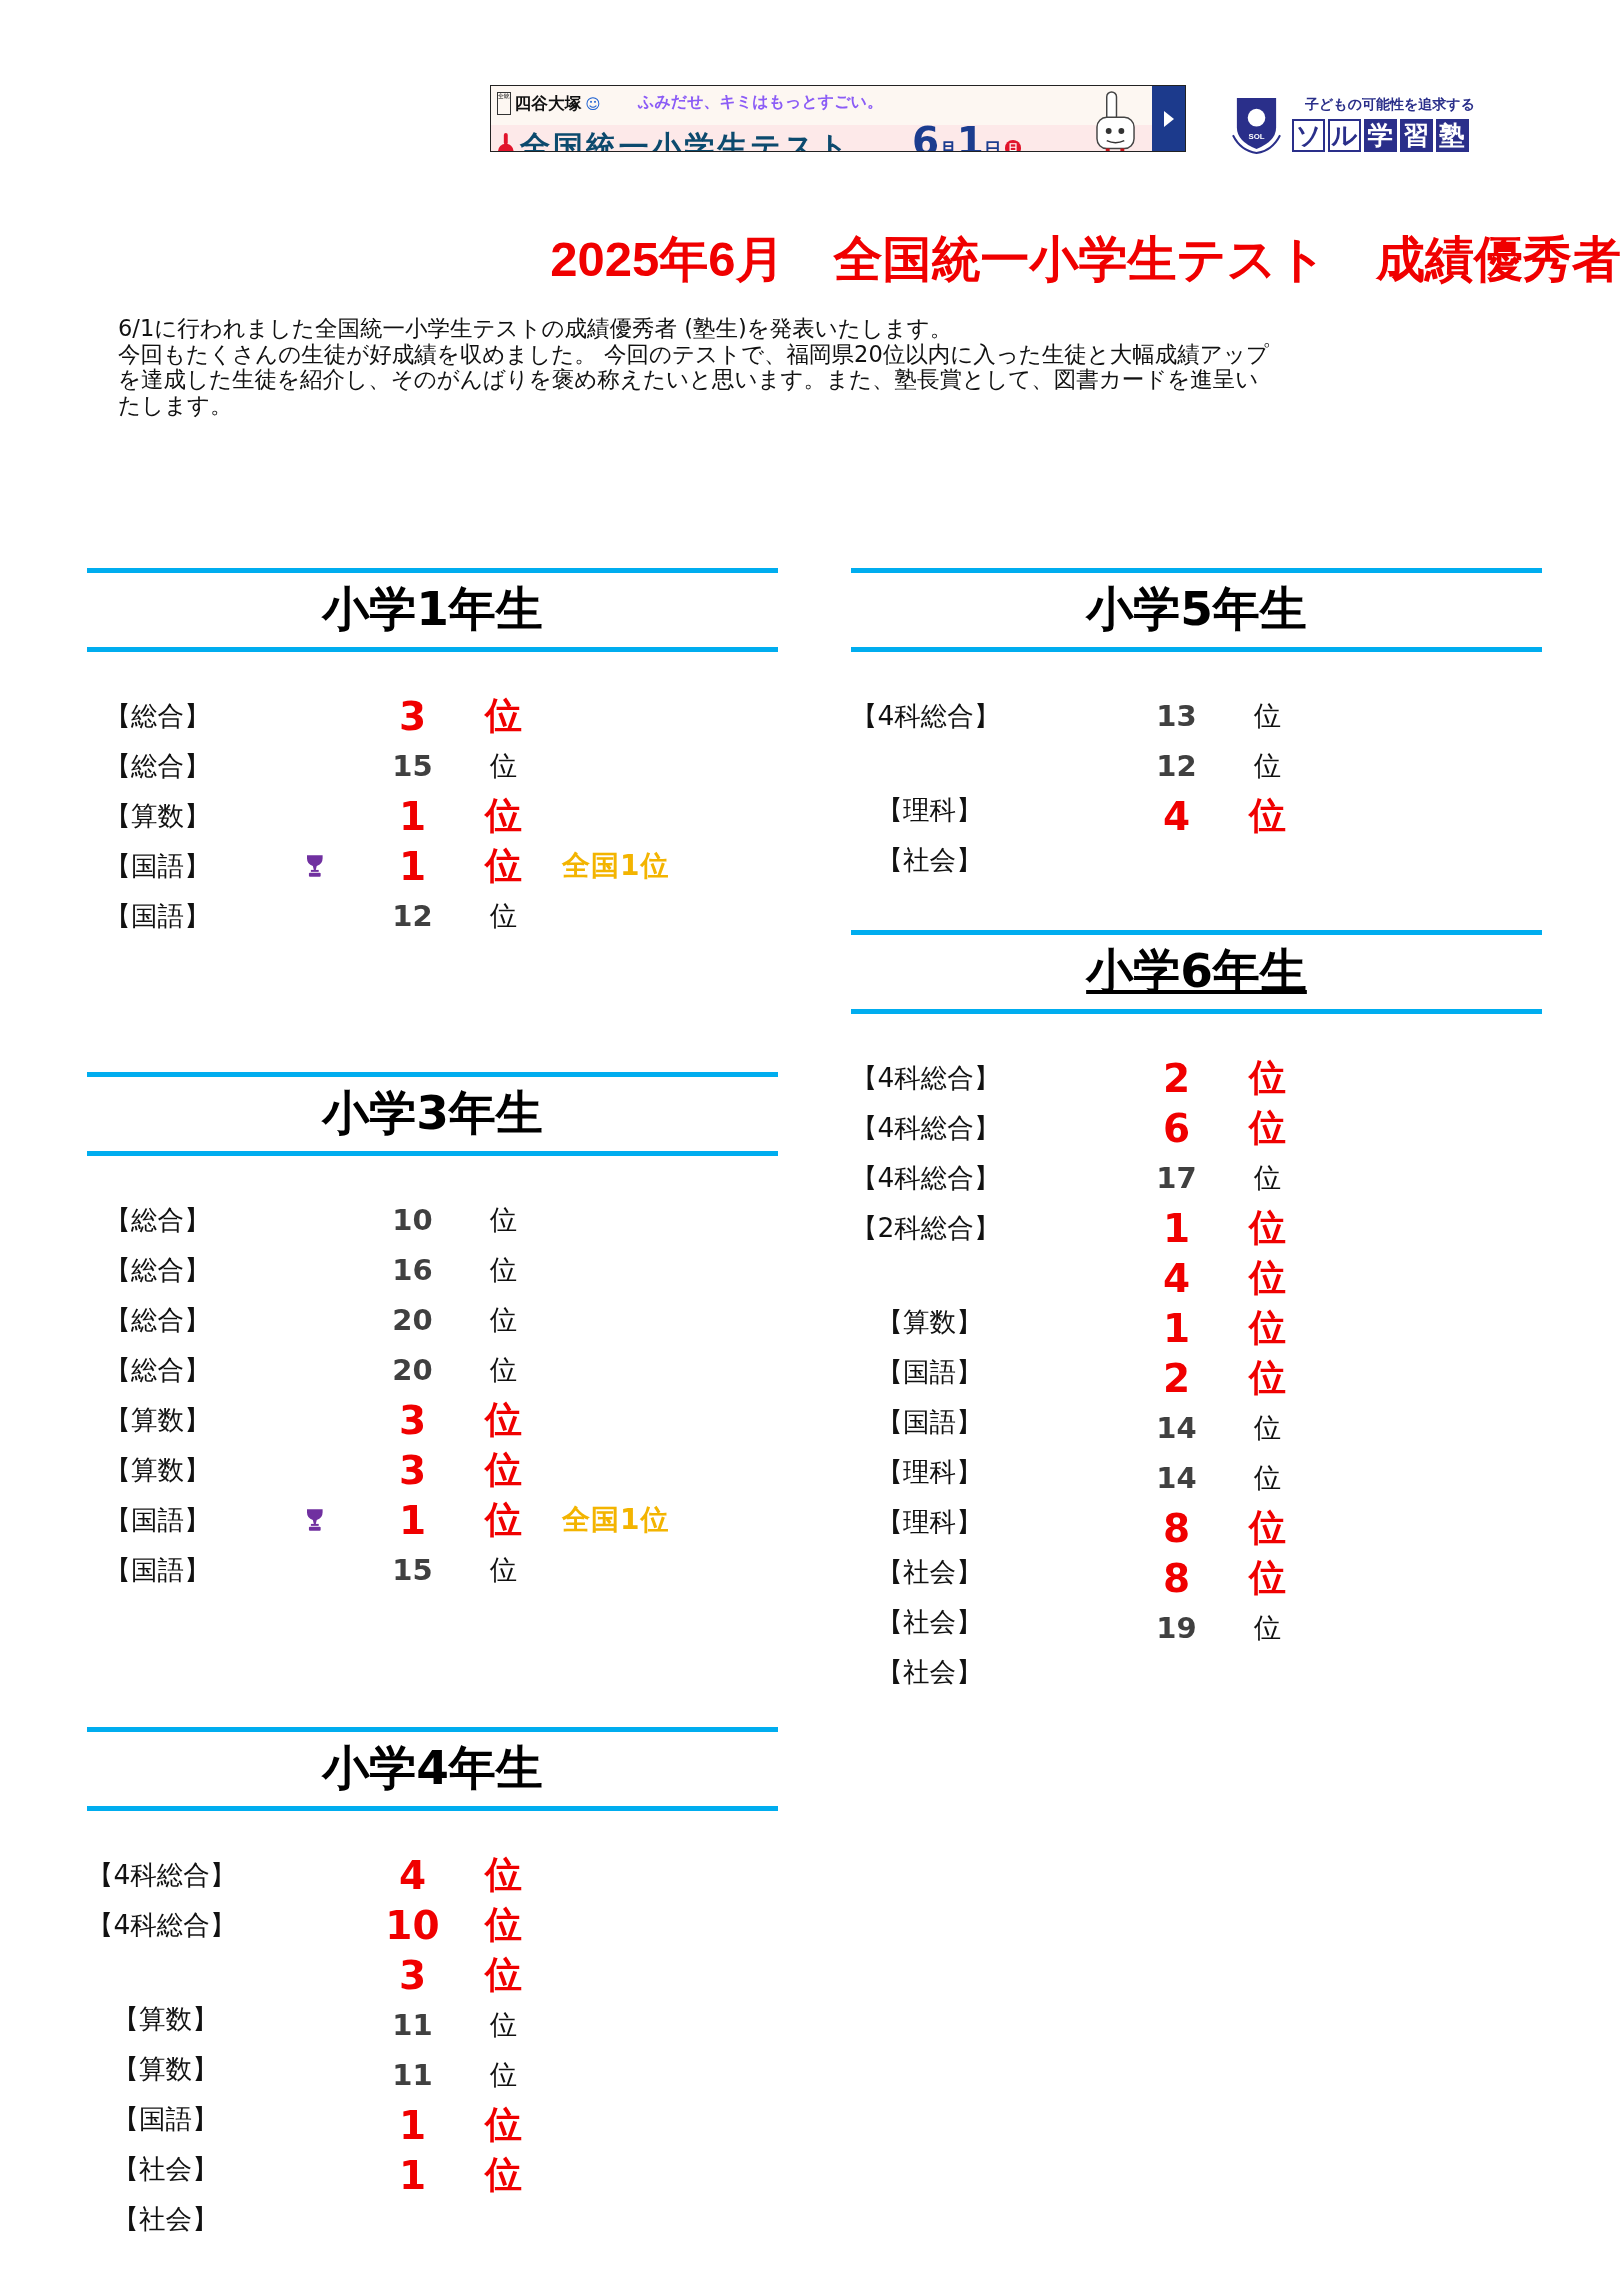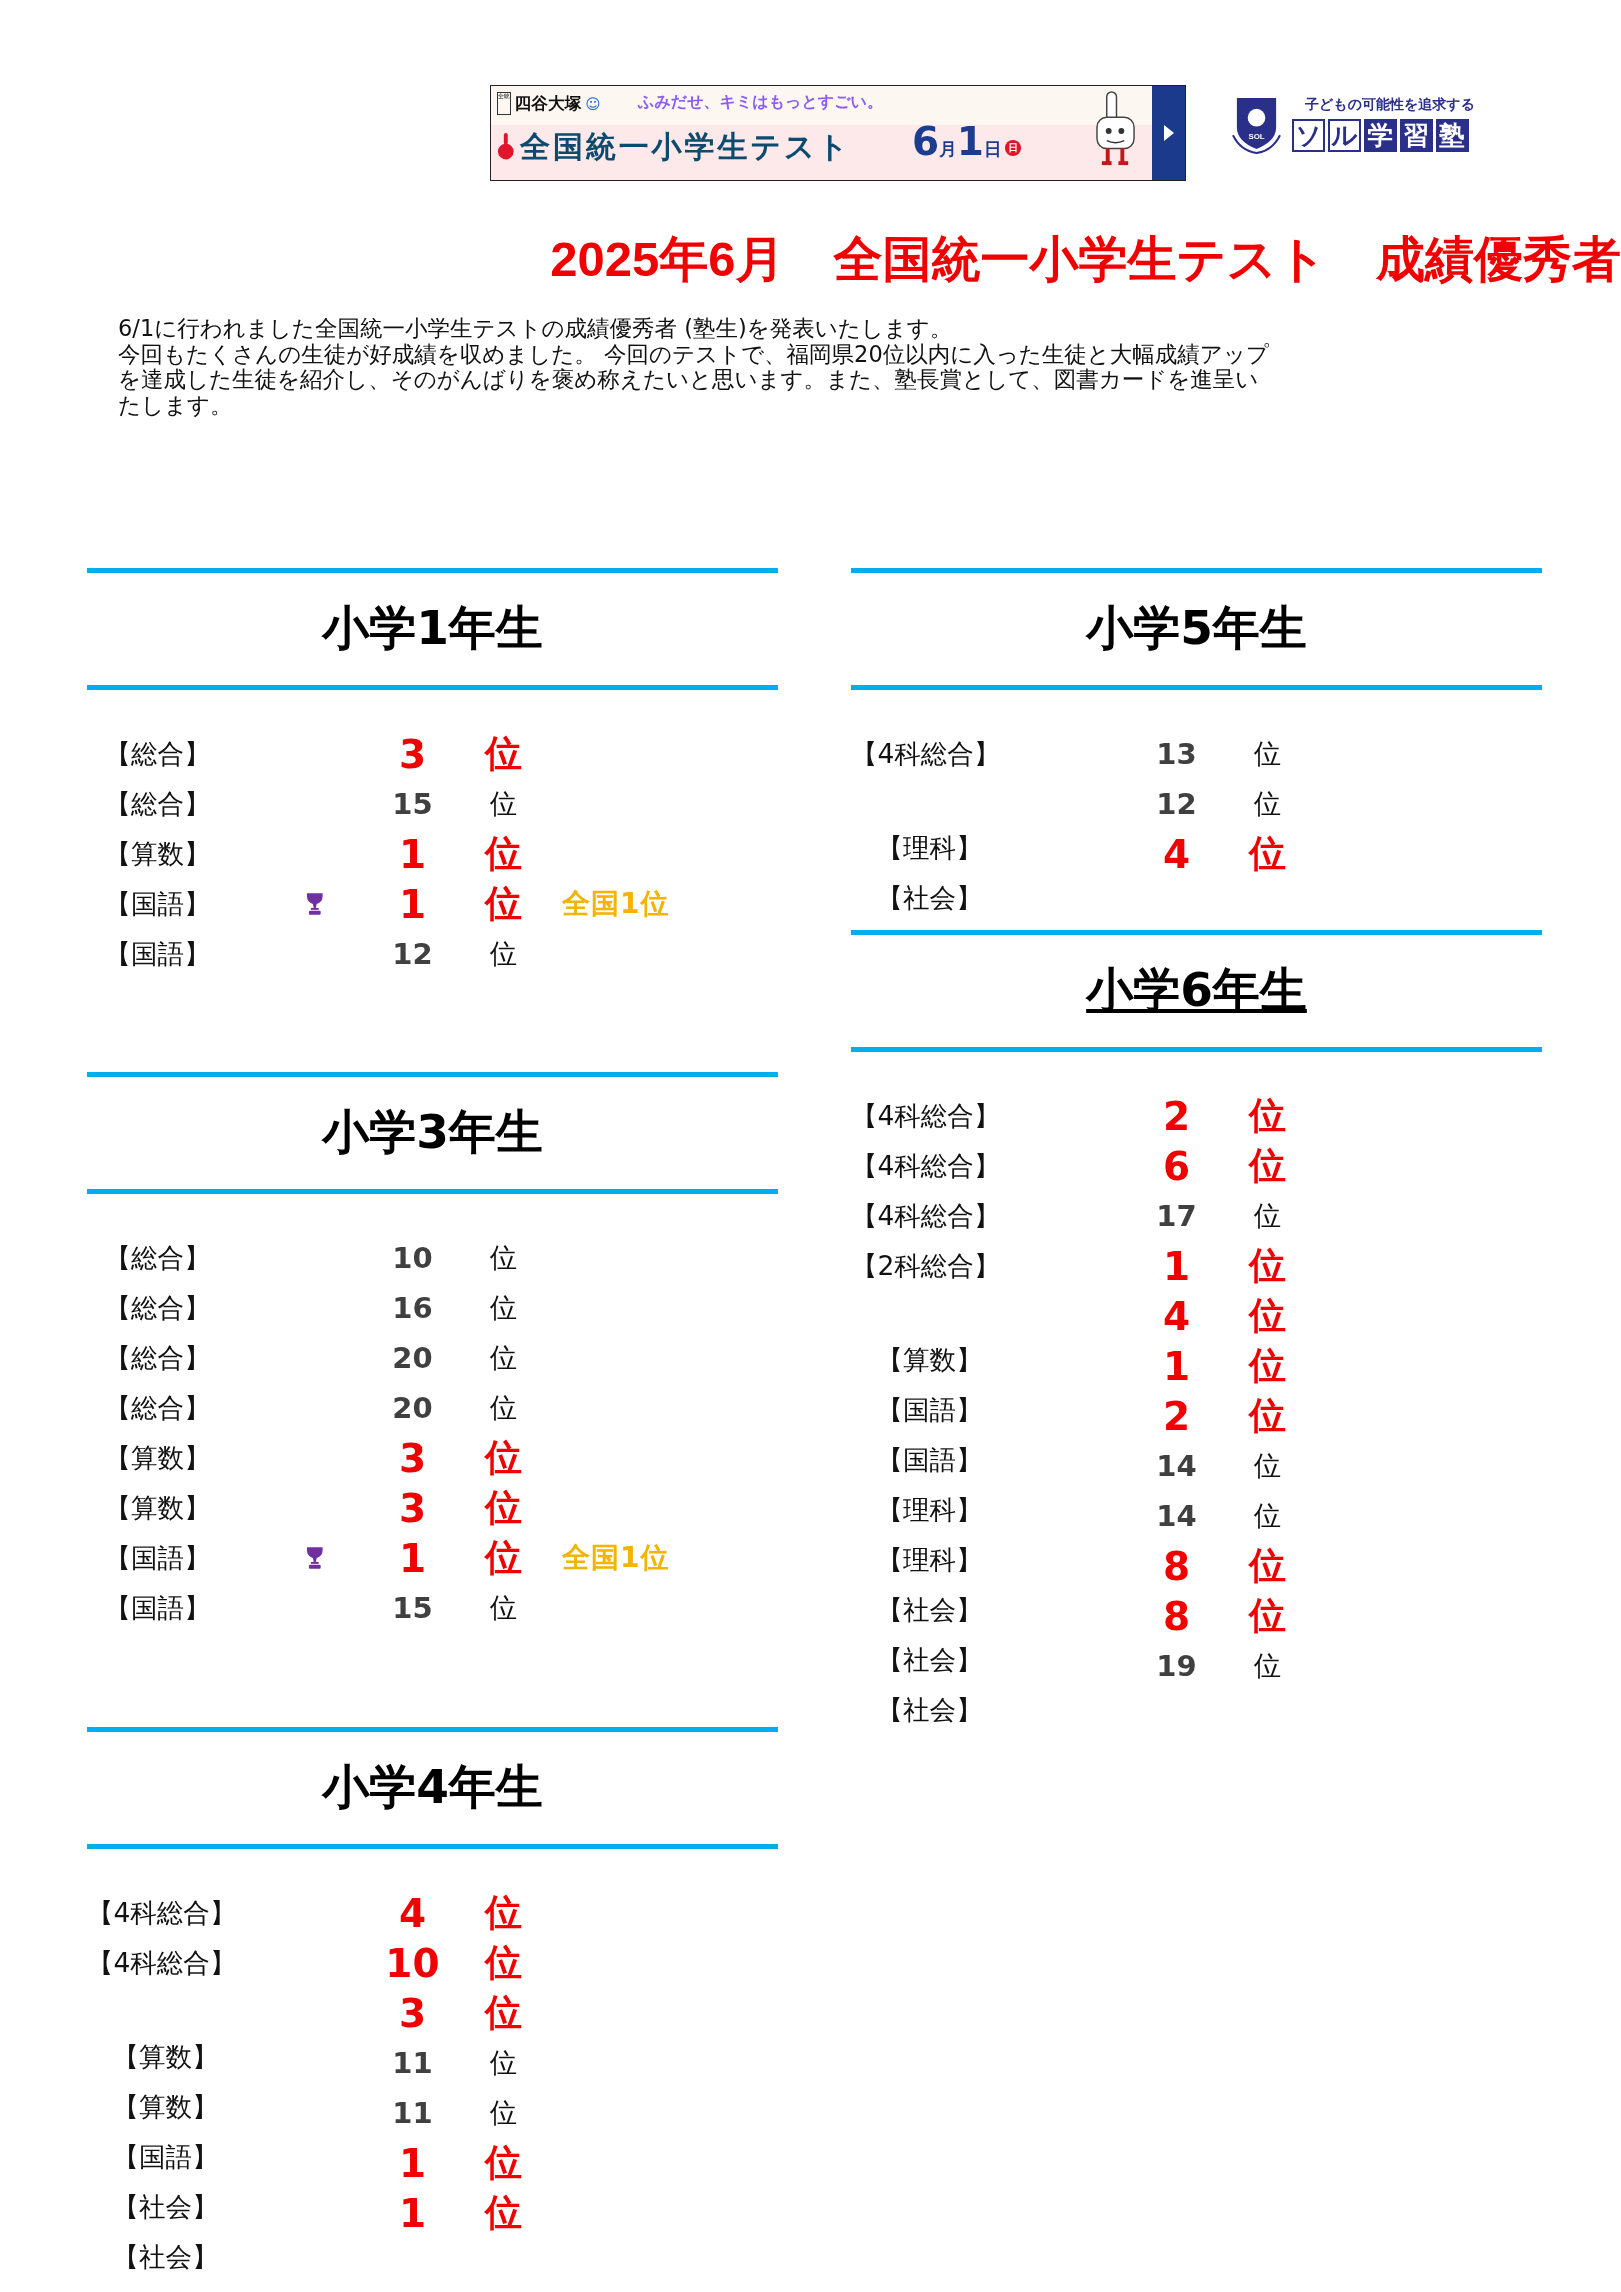--- a/index.html
+++ b/index.html
@@ -1,19 +1,19 @@
 <!DOCTYPE html>
 <html><head>
 <meta charset="utf-8">
 <style>
   html, body { margin: 0; padding: 0; background: #ffffff; }
   body { width: 1621px; height: 2293px; position: relative; font-family: "DejaVu Sans", "Liberation Sans", sans-serif; color: #000; overflow: hidden; }
 
   
-  .banner { position: absolute; left: 490px; top: 85px; width: 696px; height: 96px; border: 1.5px solid #222; background: #fff; box-sizing: border-box; overflow: hidden; }
+  .banner { position: absolute; left: 490px; top: 85px; width: 696px; height: 67px; border: 1.5px solid #222; background: #fff; box-sizing: border-box; overflow: hidden; }
   .banner-top { position: absolute; left: 0; top: 0; right: 33px; height: 39px; background: #fdf7f2; }
   .banner-bottom { position: absolute; left: 0; top: 39px; right: 33px; bottom: 0; background: #fde9e9; }
   .banner-brand { position: absolute; left: 5.9px; top: 5.9px; display: flex; align-items: center; gap: 3.9px; }
   .brand-box { width: 11.8px; height: 21.6px; border: 1px solid #333; font-size: 5.9px; line-height: 6.9px; text-align: center; }
   .brand-name { font-size: 16.7px; font-weight: bold; color: #111; }
   .brand-person { font-size: 14.7px; color: #1a5fd1; font-weight: bold; }
   .banner-slogan { position: absolute; left: 147px; top: 5.9px; font-size: 16px; font-weight: bold; color: #8b5cf6; }
   .banner-finger { position: absolute; left: 5.9px; top: 47px; width: 17.6px; height: 27.4px; }
   .banner-test { position: absolute; left: 29px; top: 41px; font-size: 30px; font-weight: bold; color: #0c4a6e; letter-spacing: 2.9px; }
   .banner-date { position: absolute; left: 421px; top: 33px; color: #1b3c8f; font-weight: bold; }
@@ -35,21 +35,21 @@
 
   
   .title { position: absolute; left: 0; width: 1621px; top: 227px; text-align: right; font-size: 49px; font-weight: bold; color: #f00000; font-family: "Liberation Sans", sans-serif; letter-spacing: 0px; white-space: pre; }
 
   .intro { position: absolute; left: 118px; top: 316px; width: 1392px; font-size: 22.5px; line-height: 25.5px; color: #111; }
   .intro p { margin: 0; }
 
   
   .section { position: absolute; width: 691px; }
   .sec-rule { height: 4.9px; background: #00adef; }
-  .sec-title { height: 112px; display: flex; align-items: center; justify-content: center; font-size: 47px; font-weight: bold; color: #000; }
+  .sec-title { height: 74px; display: flex; align-items: center; justify-content: center; font-size: 47px; font-weight: bold; color: #000; }
   .rows { margin-top: 39px; }
   .row { position: relative; height: 50px; }
   .row .label { position: absolute; left: 17.6px; top: 50%; transform: translateY(-50%); font-size: 26.5px; color: #111; white-space: pre; }
   .row .label.wide { left: 0; }
   .row .label.indent { left: 25.5px; margin-top: 44px; }
   .row .trophy { position: absolute; left: 219px; top: 50%; transform: translateY(-50%); width: 17.6px; height: 23.5px; }
   .row .rank { position: absolute; left: 294px; width: 63px; text-align: center; top: 50%; transform: translateY(-50%); font-size: 29px; font-weight: bold; }
   .row .unit { position: absolute; left: 397px; width: 39px; text-align: center; top: 50%; transform: translateY(-50%); font-size: 27.4px; }
   .row .badge { position: absolute; left: 475px; top: 50%; transform: translateY(-50%); font-size: 28px; font-weight: bold; color: #f3b400; letter-spacing: 1px; }
   .row.hl .rank { color: #f00000; font-size: 39px; }

